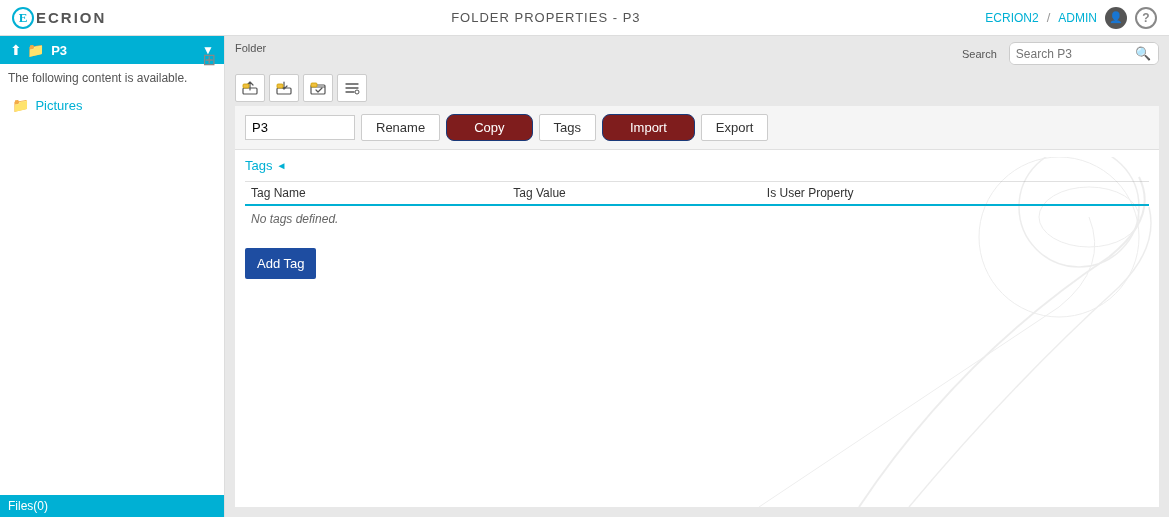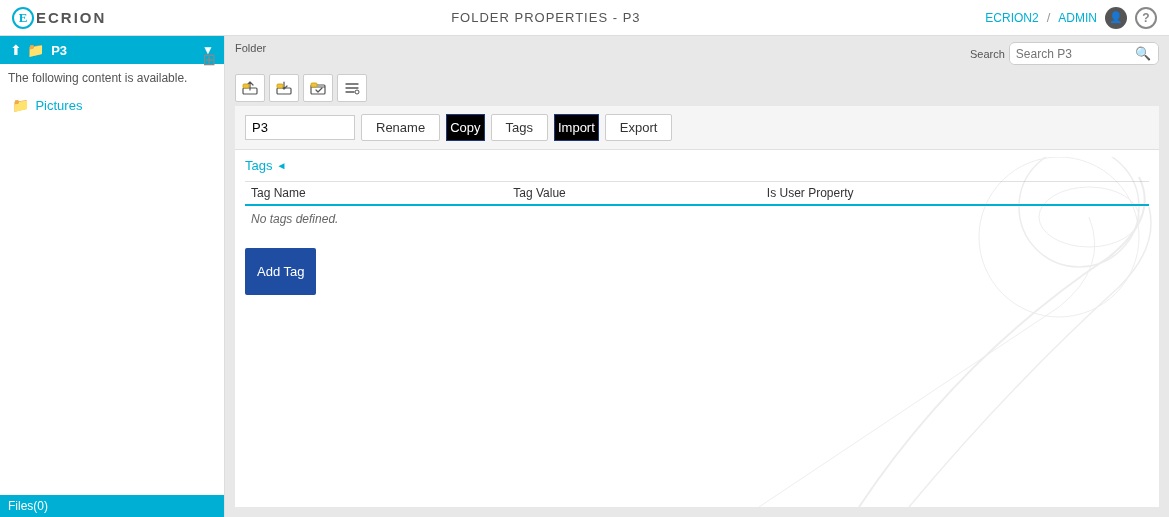--- a/index.html
+++ b/index.html
@@ -53,57 +53,57 @@
     .folder-label { font-size: 11px; color: #555; margin-bottom: 20px; }
     .folder-toolbar { display: flex; align-items: center; gap: 4px; }
     .tool-btn {
       width: 30px; height: 28px; background: #fff; border: 1px solid #ccc;
       border-radius: 2px; cursor: pointer; display: flex; align-items: center; justify-content: center;
       font-size: 14px; color: #555;
     }
 
     
     .search-wrap { position: absolute; top: 6px; right: 10px; display: flex; align-items: center; }
-    .search-label { font-size: 11px; color: #555; margin-right: 4px; }
+    .search-label { font-size: 11px; color: #555; margin-right: 12px; }
     .search-box { display: flex; align-items: center; background: #fff; border: 1px solid #ccc; border-radius: 6px; overflow: hidden; }
     .search-input { border: none; outline: none; font-size: 12px; padding: 3px 6px; width: 120px; }
     .search-btn { background: #fff; border: none; padding: 3px 6px; cursor: pointer; color: #555; font-size: 13px; }
 
     
     .content-area { background: #fff; margin: 0 10px 10px 10px; flex: 1; overflow: auto; position: relative; }
 
     
     .action-row { display: flex; align-items: center; gap: 6px; padding: 8px 10px; background: #f5f5f5; border-bottom: 1px solid #e0e0e0; }
     .name-input { border: 1px solid #ccc; padding: 4px 6px; font-size: 13px; width: 110px; }
     .btn-white {
       padding: 5px 14px; font-size: 13px; border: 1px solid #ccc;
       background: #fff; cursor: pointer; border-radius: 2px; color: #333;
     }
     .btn-blue {
-      padding: 5px 3px; font-size: 13px; border: 1px solid #1a3a7a;
-      background: #000000; cursor: pointer; border-radius: 0; color: #fff;
+      padding: 5px 27px; font-size: 13px; border: 1px solid #1a3a7a;
+      background: #7f1d1d; cursor: pointer; border-radius: 8px; color: #fff;
     }
 
     
     .tags-section { padding: 8px 10px; }
     .tags-header { display: flex; align-items: center; gap: 4px; margin-bottom: 8px; }
     .tags-label { font-size: 13px; color: #00b0d4; font-weight: normal; }
     .tags-arrow { color: #00b0d4; font-size: 10px; }
 
     
     .tags-table { width: 100%; border-collapse: collapse; }
     .tags-table th {
       text-align: left; font-size: 12px; font-weight: normal; color: #333;
       padding: 4px 6px; border-bottom: 2px solid #00b0d4; border-top: 1px solid #e0e0e0;
     }
     .tags-table td { padding: 6px 6px; font-size: 12px; color: #555; font-style: italic; }
     .no-tags-row td { color: #666; font-style: italic; }
 
     .add-tag-btn {
-      margin: 8px 10px; padding: 16px 12px; font-size: 13px;
+      margin: 8px 10px; padding: 8px 12px; font-size: 13px;
       background: #1e4da1; color: #fff; border: none; cursor: pointer; border-radius: 2px;
     }
 
     
     .bg-decoration {
       position: absolute; bottom: 0; right: 0; width: 500px; height: 350px;
       opacity: 0.15; pointer-events: none;
     }
 
     .ecrion-logo-wrap { display: flex; align-items: center; gap: 2px; }

